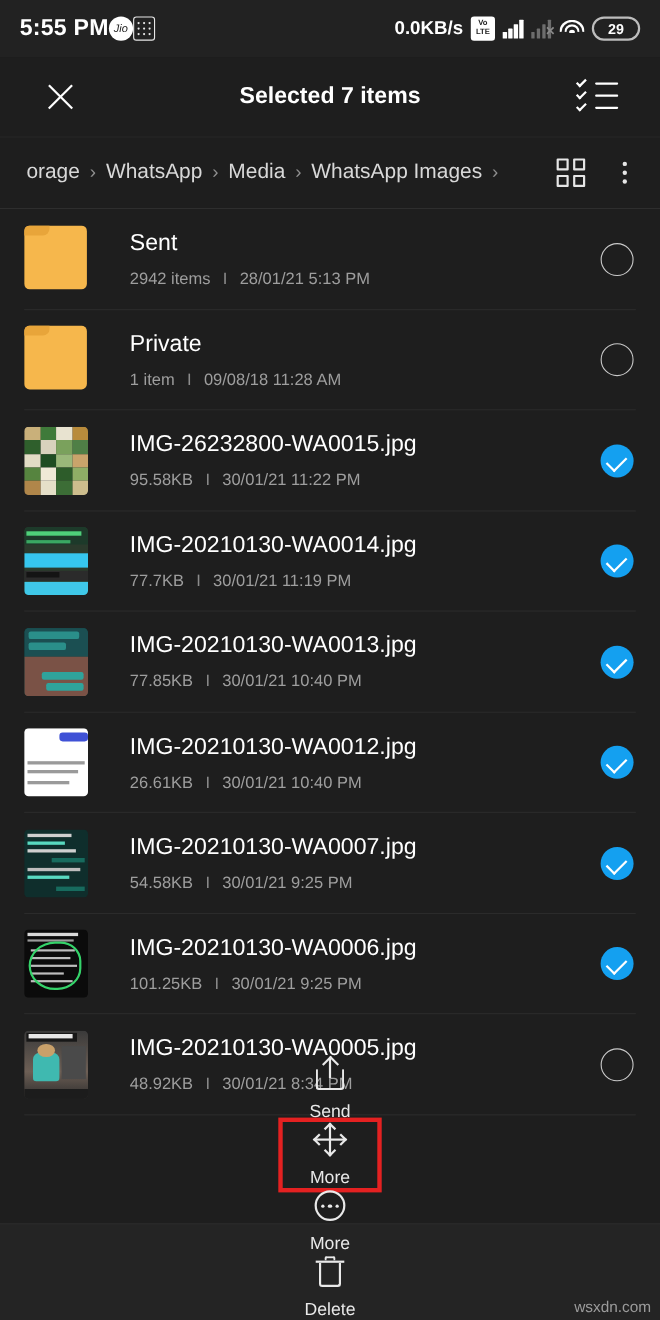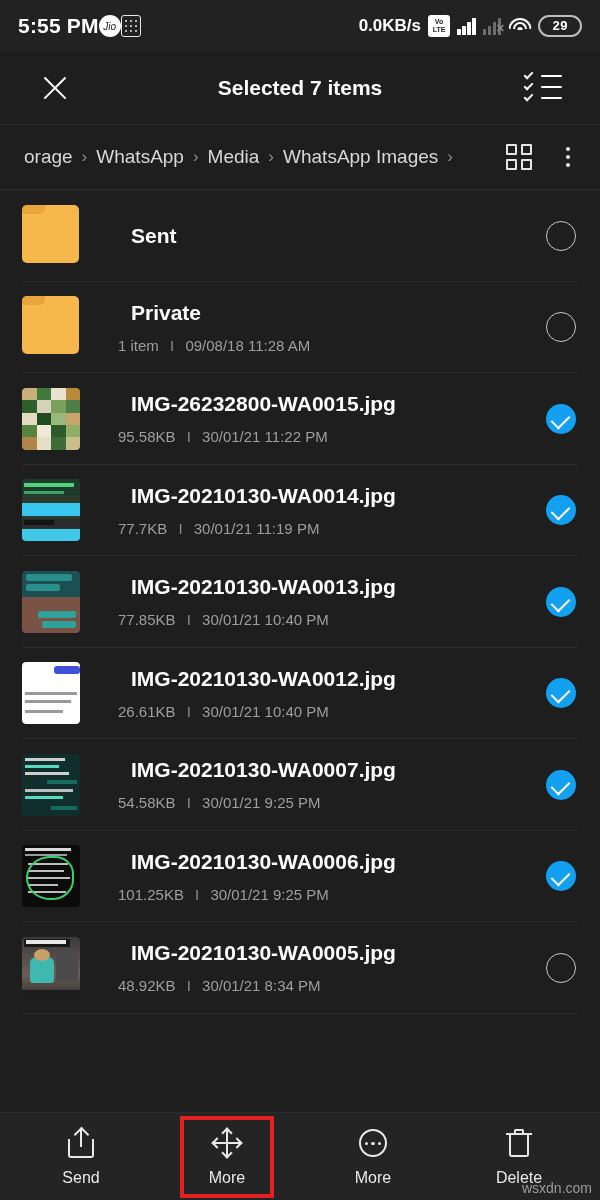--- a/index.html
+++ b/index.html
@@ -47,21 +47,20 @@
   .wifi{ width:23px;height:18px;position:relative; }
   .wifi i{ position:absolute;left:50%;transform:translateX(-50%);
            border:2.2px solid #fff;border-bottom:none;border-radius:50% 50% 0 0 / 100% 100% 0 0;}
   .wifi i:nth-child(1){width:23px;height:11px;top:1px;}
   .wifi i:nth-child(2){width:14px;height:7px;top:5px;}
   .wifi i:nth-child(3){width:5px;height:3px;top:10px;background:#fff;border:none;border-radius:50% 50% 0 0;}
   .battery{
     width:44px;height:22px;border:2px solid #bdbdbd;border-radius:11px;
     display:flex;align-items:center;justify-content:center;font-size:13px;font-weight:bold;
     color:#ffffff;
-    font-family:Liberation Mono, monospace;
   }
 
   
   .appbar{
     height:72px; display:flex; align-items:center; padding:0 38px;
     background:#1e1e1e; position:relative;
   }
   .close-x{ width:34px;height:34px;position:relative;cursor:pointer; }
   .close-x:before,.close-x:after{
     content:"";position:absolute;left:2px;top:16px;width:30px;height:2.2px;background:#ffffff;
@@ -113,36 +112,37 @@
   .img-thumb{ width:58px;height:62px;border-radius:3px;background:#333;position:relative;overflow:hidden; }
   .tn-collage{ display:grid;grid-template-columns:repeat(4,1fr);grid-template-rows:repeat(5,1fr);width:100%;height:100%; }
   .tn-collage i{ display:block; }
   .tn-chat-dark{ background:#0e3b3b; }
   .tn-chat-dark .bub{ position:absolute;background:#1f6f6b;border-radius:2px;height:7px; }
   .tn-white{ background:#ffffff; }
   .tn-white .bub{ position:absolute;border-radius:3px;height:8px; }
   .tn-black{ background:#0b0b0b; }
   .tn-photo{ background:linear-gradient(180deg,#3a3a3a 0%, #6d5f55 60%, #2d2d2d 100%); }
   .meta{ flex:1;padding-left:38px;min-width:0; }
-  .fname{ font-size:21px;color:#ffffff;font-weight:bold;line-height:1.1;white-space:nowrap;overflow:hidden;margin-left:13px; }
+  .fname{ font-size:21px;color:#ffffff;font-weight:normal;line-height:1.1;white-space:nowrap;overflow:hidden; }
   .fsub{ margin-top:13px;font-size:15px;color:#9e9e9e;white-space:nowrap; }
   .fsub .sep{ margin:0 7px;color:#8b8b8b; }
   .check{ width:30px;height:30px;flex:0 0 auto;border-radius:50%;position:relative; }
   .check.off{ border:1.8px solid #c9c9c9;background:transparent; }
   .check.on{ background:#14a0f0; }
   .check.on:after{
     content:"";position:absolute;left:9px;top:7px;width:9px;height:15px;
     border-right:2.6px solid #fff;border-bottom:2.6px solid #fff;transform:rotate(45deg);
   }
 
   
   .bottombar{
     position:absolute;left:0;bottom:0;width:600px;height:88px;background:#242424;
-    display:flex;align-items:center;justify-content:space-between;padding:0 38px;
+    display:flex;align-items:center;justify-content:flex-end;padding:0 38px;
     border-top:1px solid #2b2b2b;
+    flex-direction:column;
   }
   .baction{ display:flex;flex-direction:column;align-items:center;justify-content:center;
             width:86px;height:74px;position:relative; }
   .baction .blabel{ font-size:16px;color:#e9e9e9;margin-top:10px; }
   .highlight{ outline:4px solid #e42121; outline-offset:0px; }
 
   .ic{ width:32px;height:32px;position:relative; }
   
   .ic-send .box{ position:absolute;left:3px;top:12px;width:26px;height:19px;
                  border:2px solid #e9e9e9;border-top:none;border-radius:0 0 3px 3px; }
@@ -269,20 +269,25 @@
   <div class="crumb-underline"></div>
 
   <div class="list">
 
     <div class="row">
       <div class="thumb">
           <div class="folder"></div>
         </div>
       <div class="meta">
         <div class="fname">Sent</div>
+        <div class="fsub">
+          <span>2942 items</span>
+          <span class="sep">I</span>
+          <span>28/01/21 5:13 PM</span>
+        </div>
       </div>
       <div class="check off"></div>
       <div class="row-sep"></div>
     </div>
 
     <div class="row">
       <div class="thumb">
           <div class="folder"></div>
         </div>
       <div class="meta">

